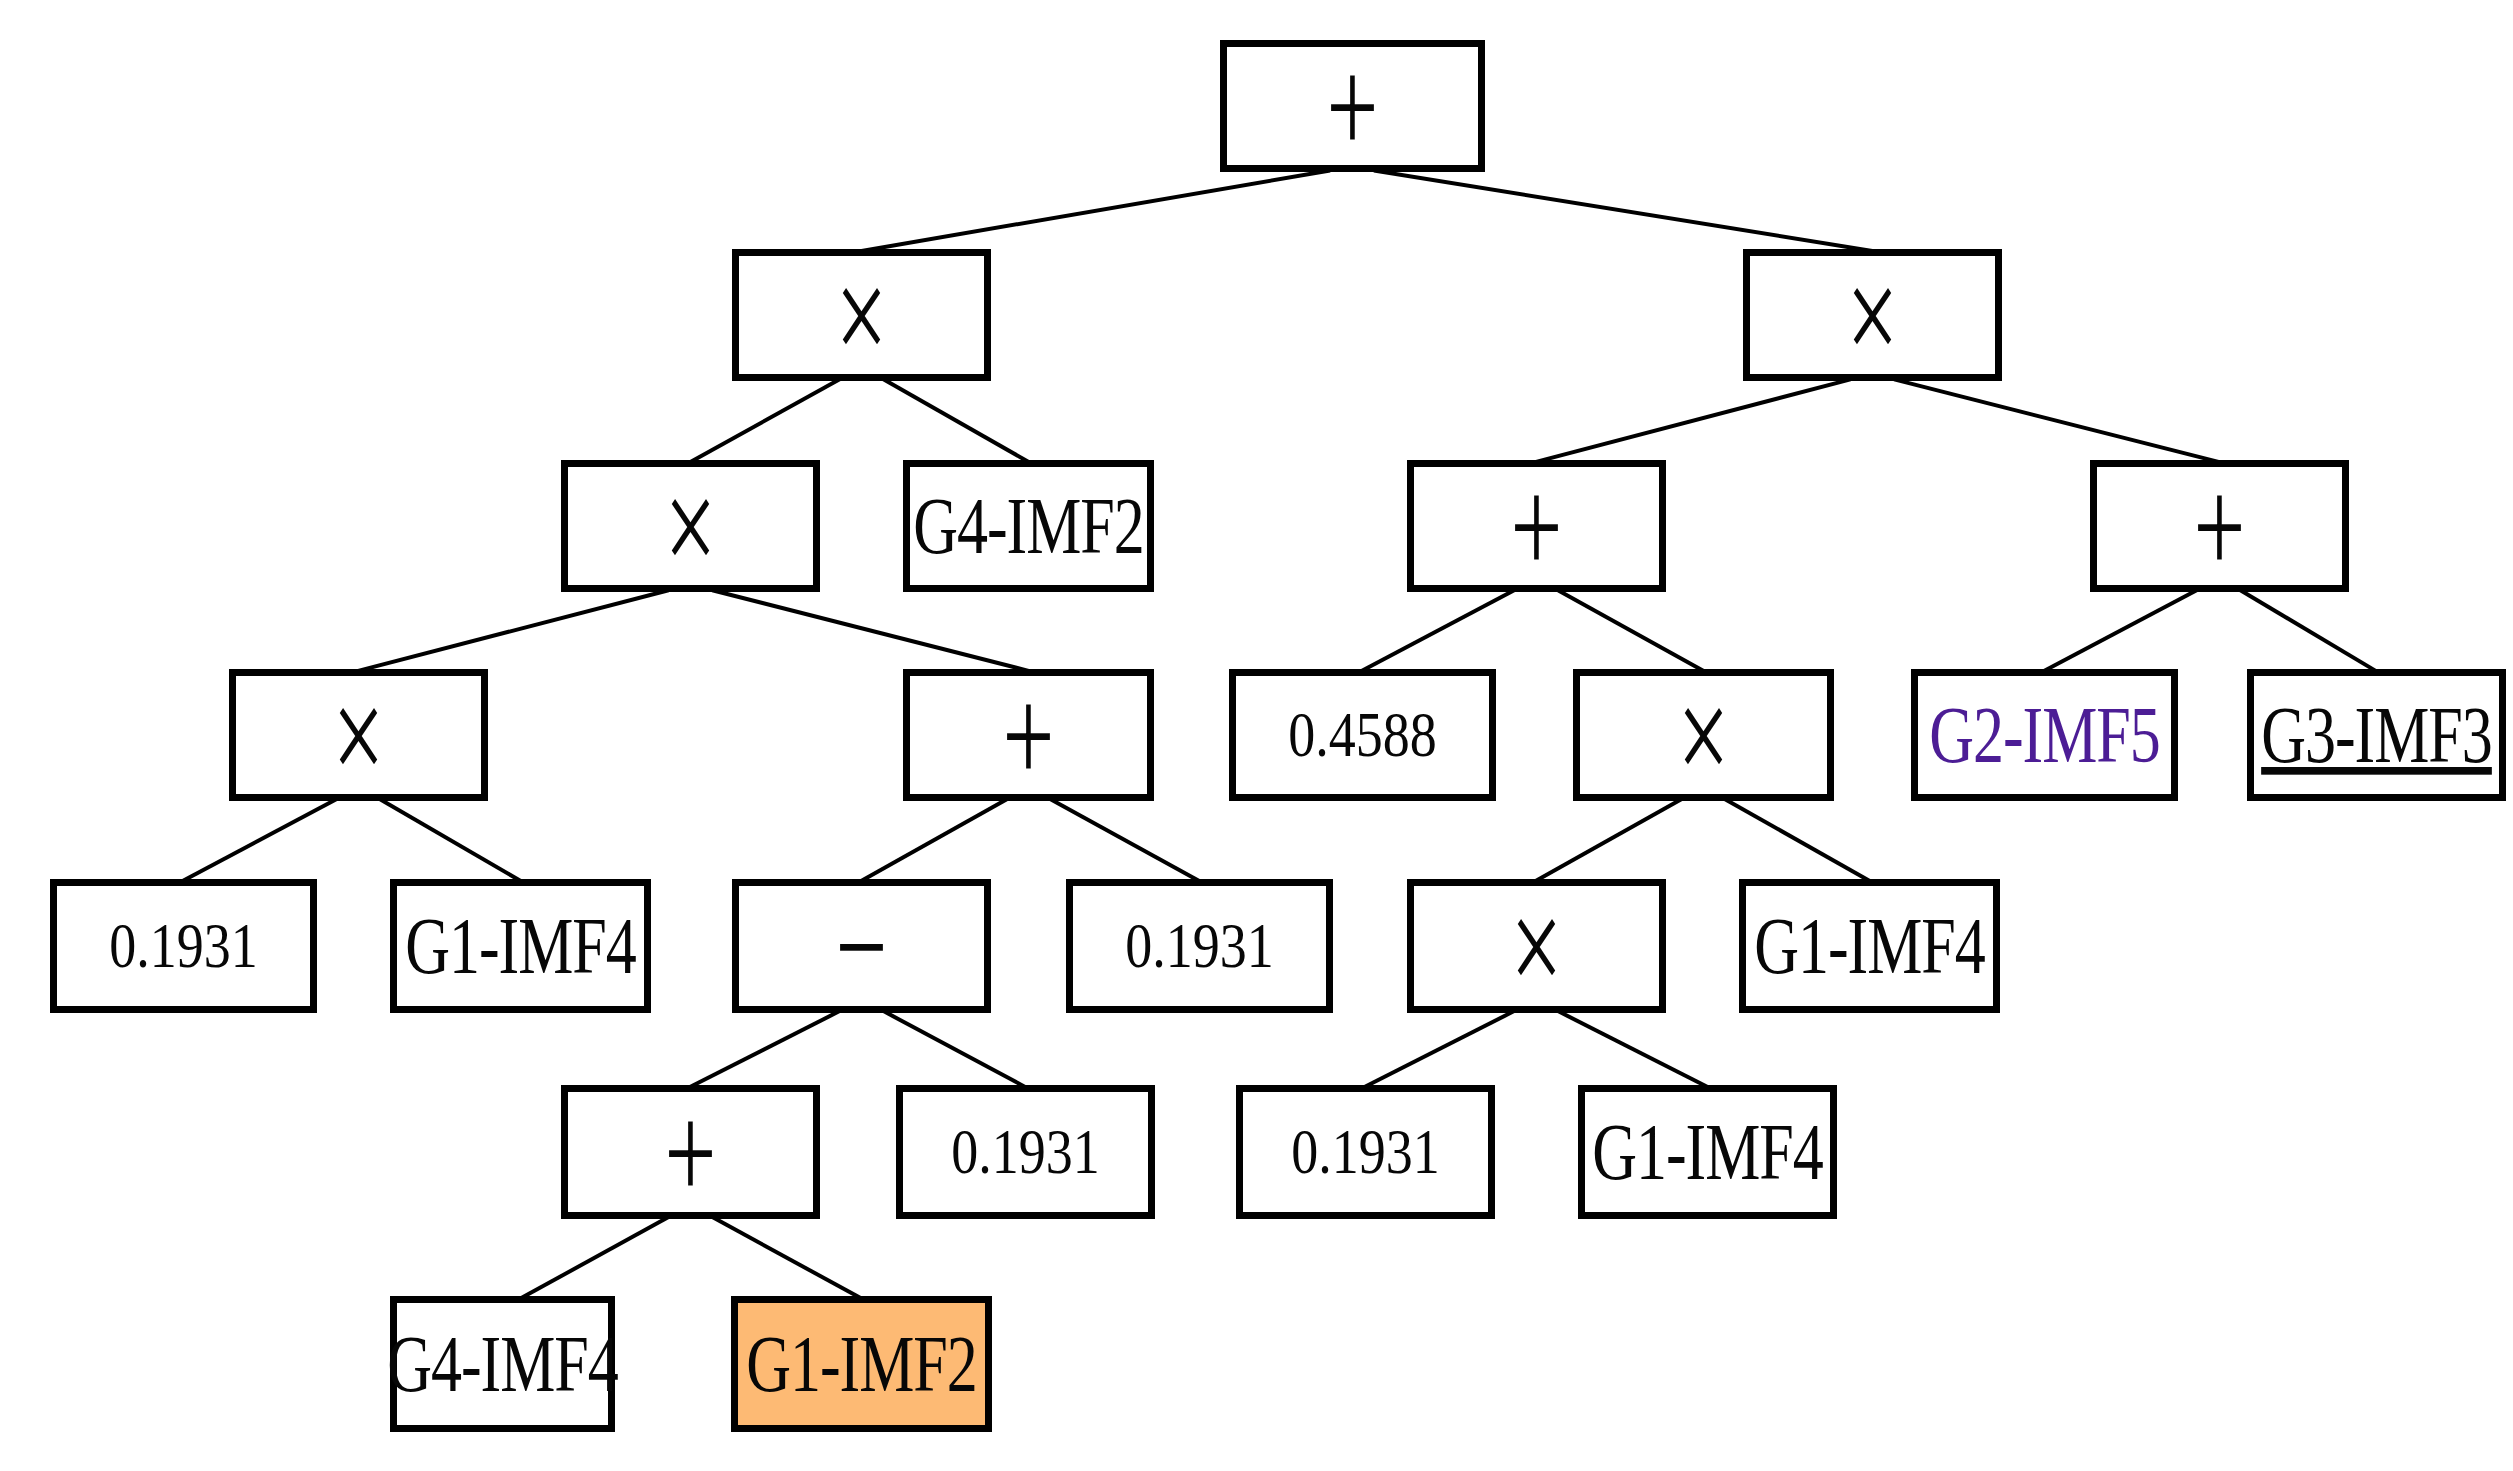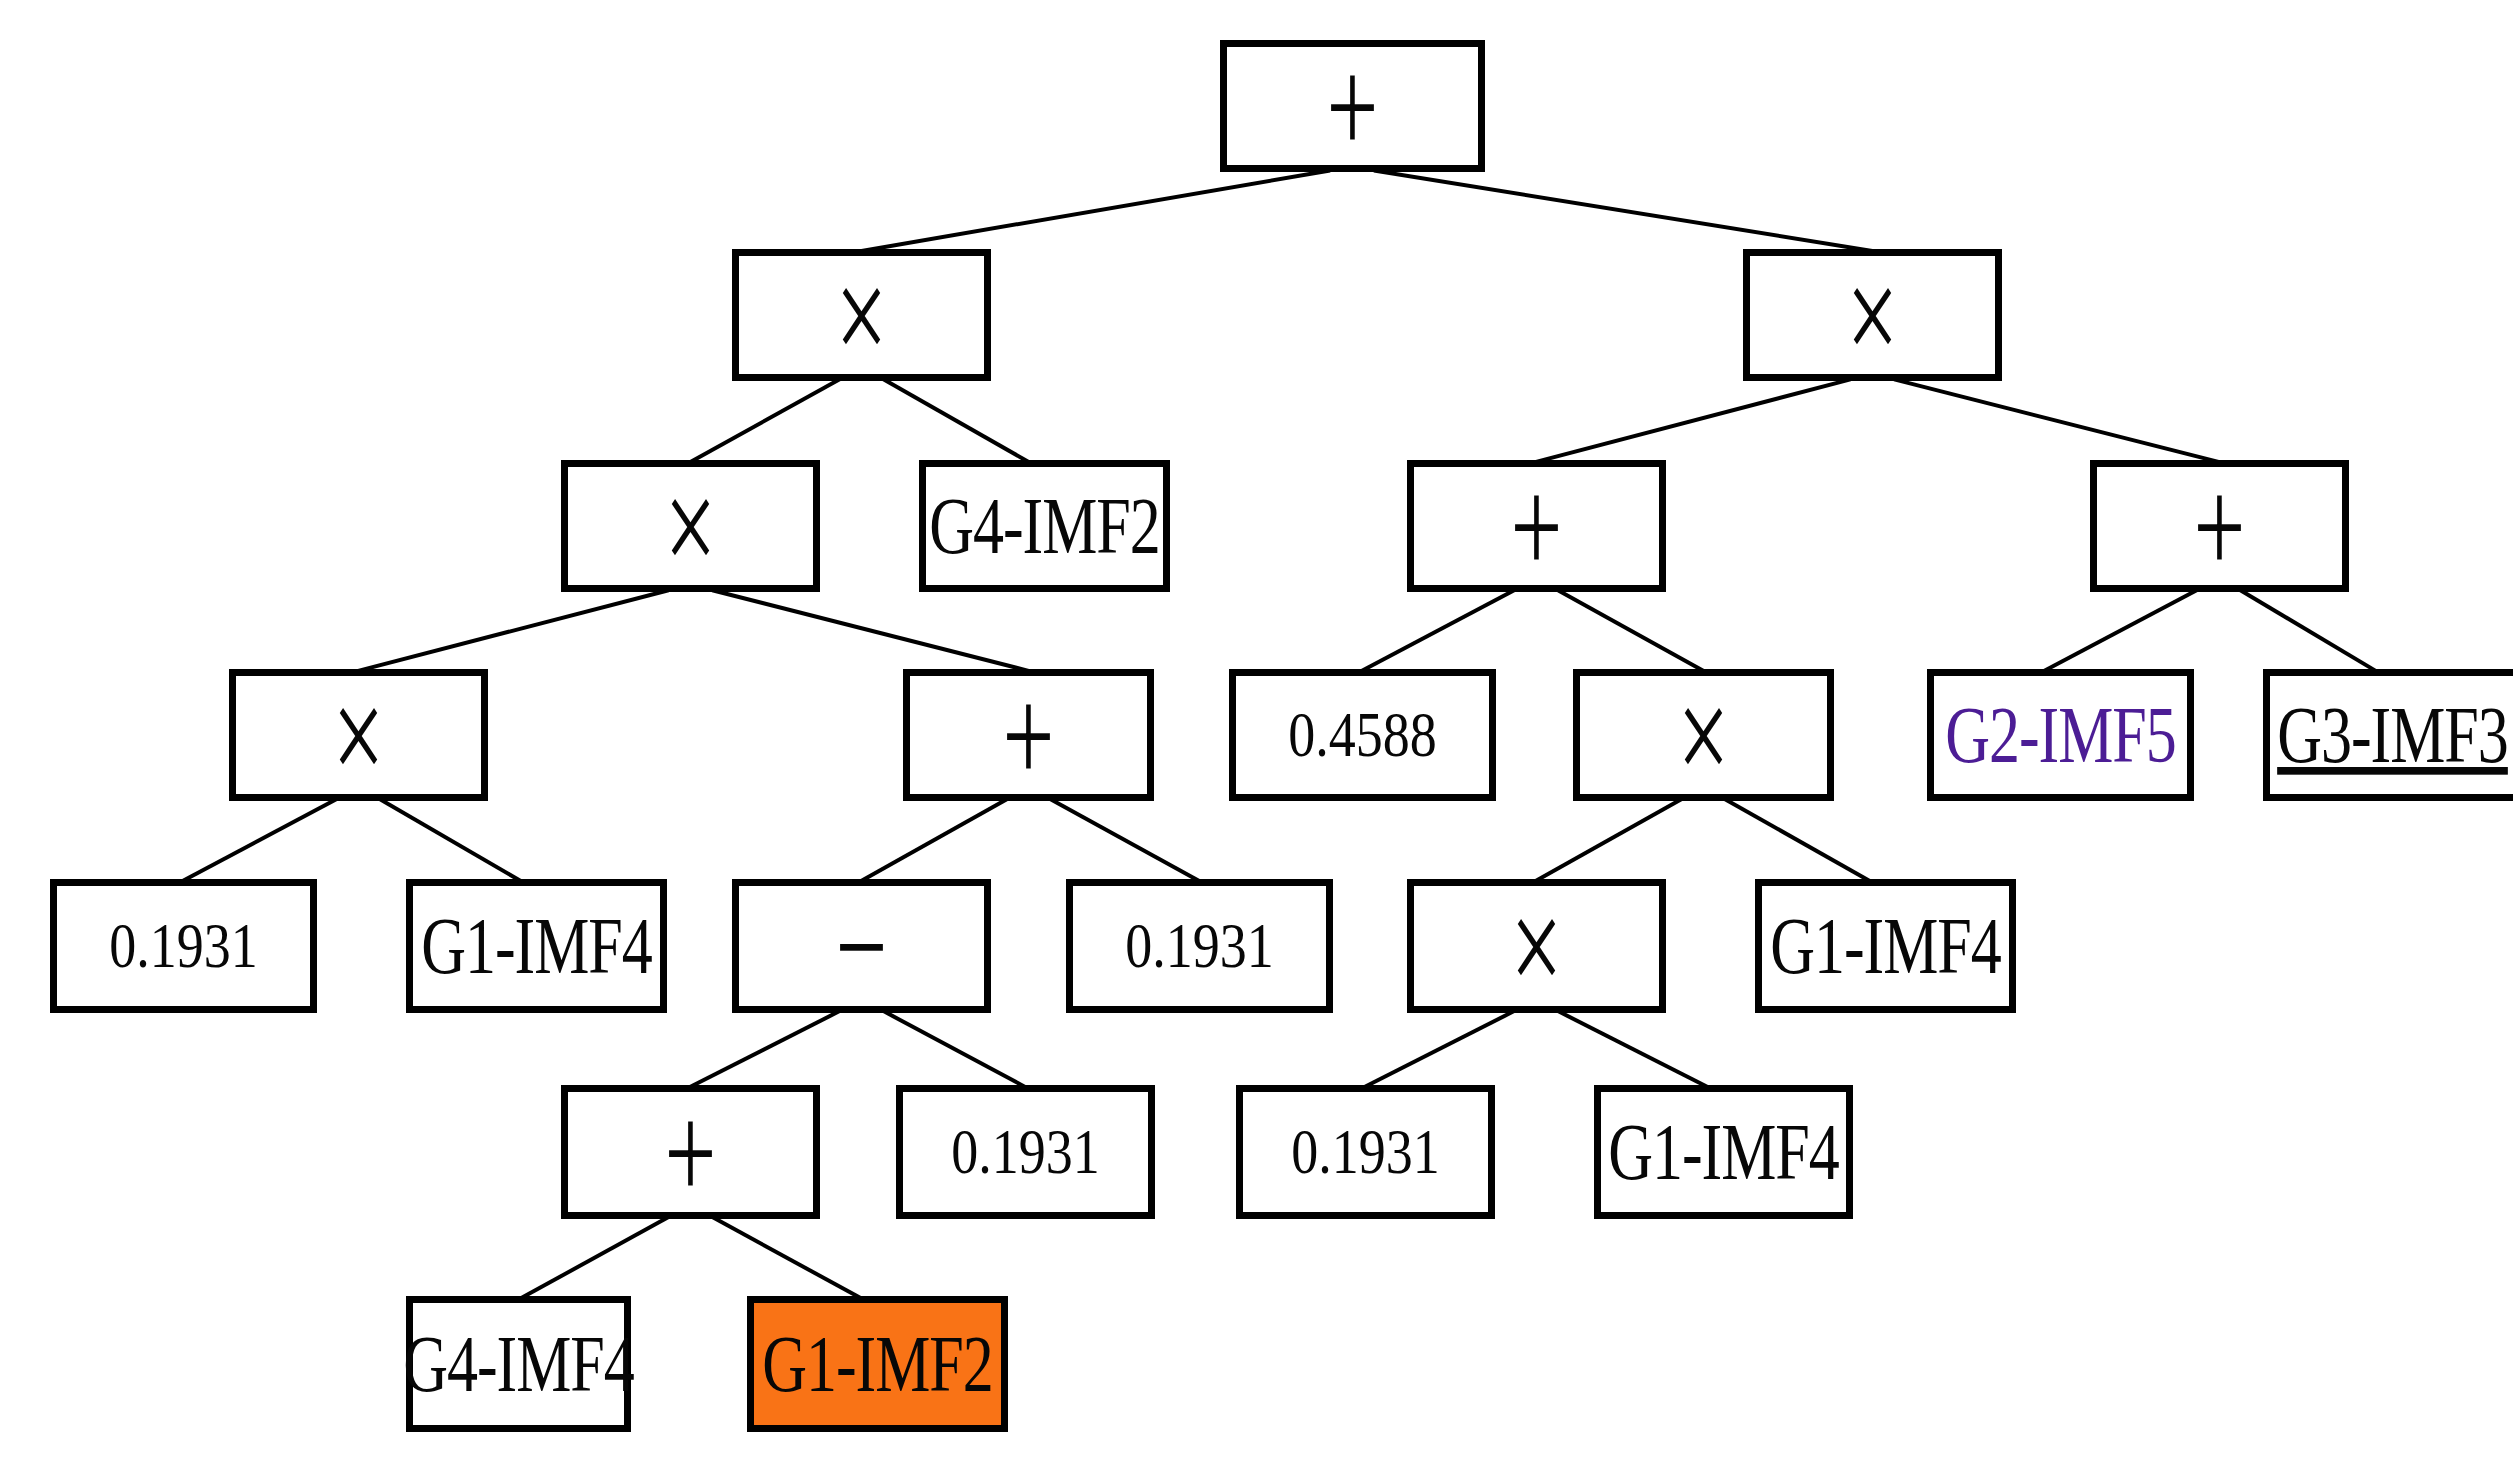--- a/index.html
+++ b/index.html
@@ -12,21 +12,21 @@
   .node{
     position:absolute;background:#ffffff;border:7px solid #000000;
     box-sizing:border-box;display:flex;align-items:center;justify-content:center;
     color:#070707;
   }
   .label{display:inline-block;line-height:1;white-space:nowrap;}
   .kind-op{font-size:92px;}
   .kind-op .label{transform:scaleY(1.5);}
   .kind-num{font-size:54px;justify-content:center;}
   .kind-num .label{transform:scaleY(1.18);}
-  .kind-term{font-size:62px;margin-left:16px;}
+  .kind-term{font-size:62px;}
   .kind-term .label{transform:scaleY(1.28);letter-spacing:-1px;}
 </style>
 </head>
 <body>
 
 <div class="canvas">
   <svg class="edges" viewBox="0 0 2526 1479" xmlns="http://www.w3.org/2000/svg">
       <line x1="1337" y1="171" x2="866" y2="252" stroke="#000000" stroke-width="4"></line>
       <line x1="1381" y1="171" x2="1882" y2="252" stroke="#000000" stroke-width="4"></line>
       <line x1="844" y1="381" x2="694" y2="464" stroke="#000000" stroke-width="4"></line>
@@ -118,17 +118,17 @@
     </div>
     <div class="node kind-num" style="left: 1236px; top: 1085px; width: 259px; height: 134px; background: rgb(255, 255, 255); border-color: rgb(0, 0, 0); color: rgb(7, 7, 7);">
       <span class="label">0.1931</span>
     </div>
     <div class="node kind-term" style="left: 1578px; top: 1085px; width: 259px; height: 134px; background: rgb(255, 255, 255); border-color: rgb(0, 0, 0); color: rgb(7, 7, 7);">
       <span class="label">G1-IMF4</span>
     </div>
     <div class="node kind-term" style="left: 390px; top: 1296px; width: 225px; height: 136px; background: rgb(255, 255, 255); border-color: rgb(0, 0, 0); color: rgb(7, 7, 7);">
       <span class="label">G4-IMF4</span>
     </div>
-    <div class="node kind-term" style="left: 731px; top: 1296px; width: 261px; height: 136px; background: #f97316; border-color: rgb(0, 0, 0); color: rgb(7, 7, 7);">
+    <div class="node kind-term" style="left: 731px; top: 1296px; width: 261px; height: 136px; background: #fdba74; border-color: rgb(0, 0, 0); color: rgb(7, 7, 7);">
       <span class="label">G1-IMF2</span>
     </div>
   </div>
 
 
 </body></html>

